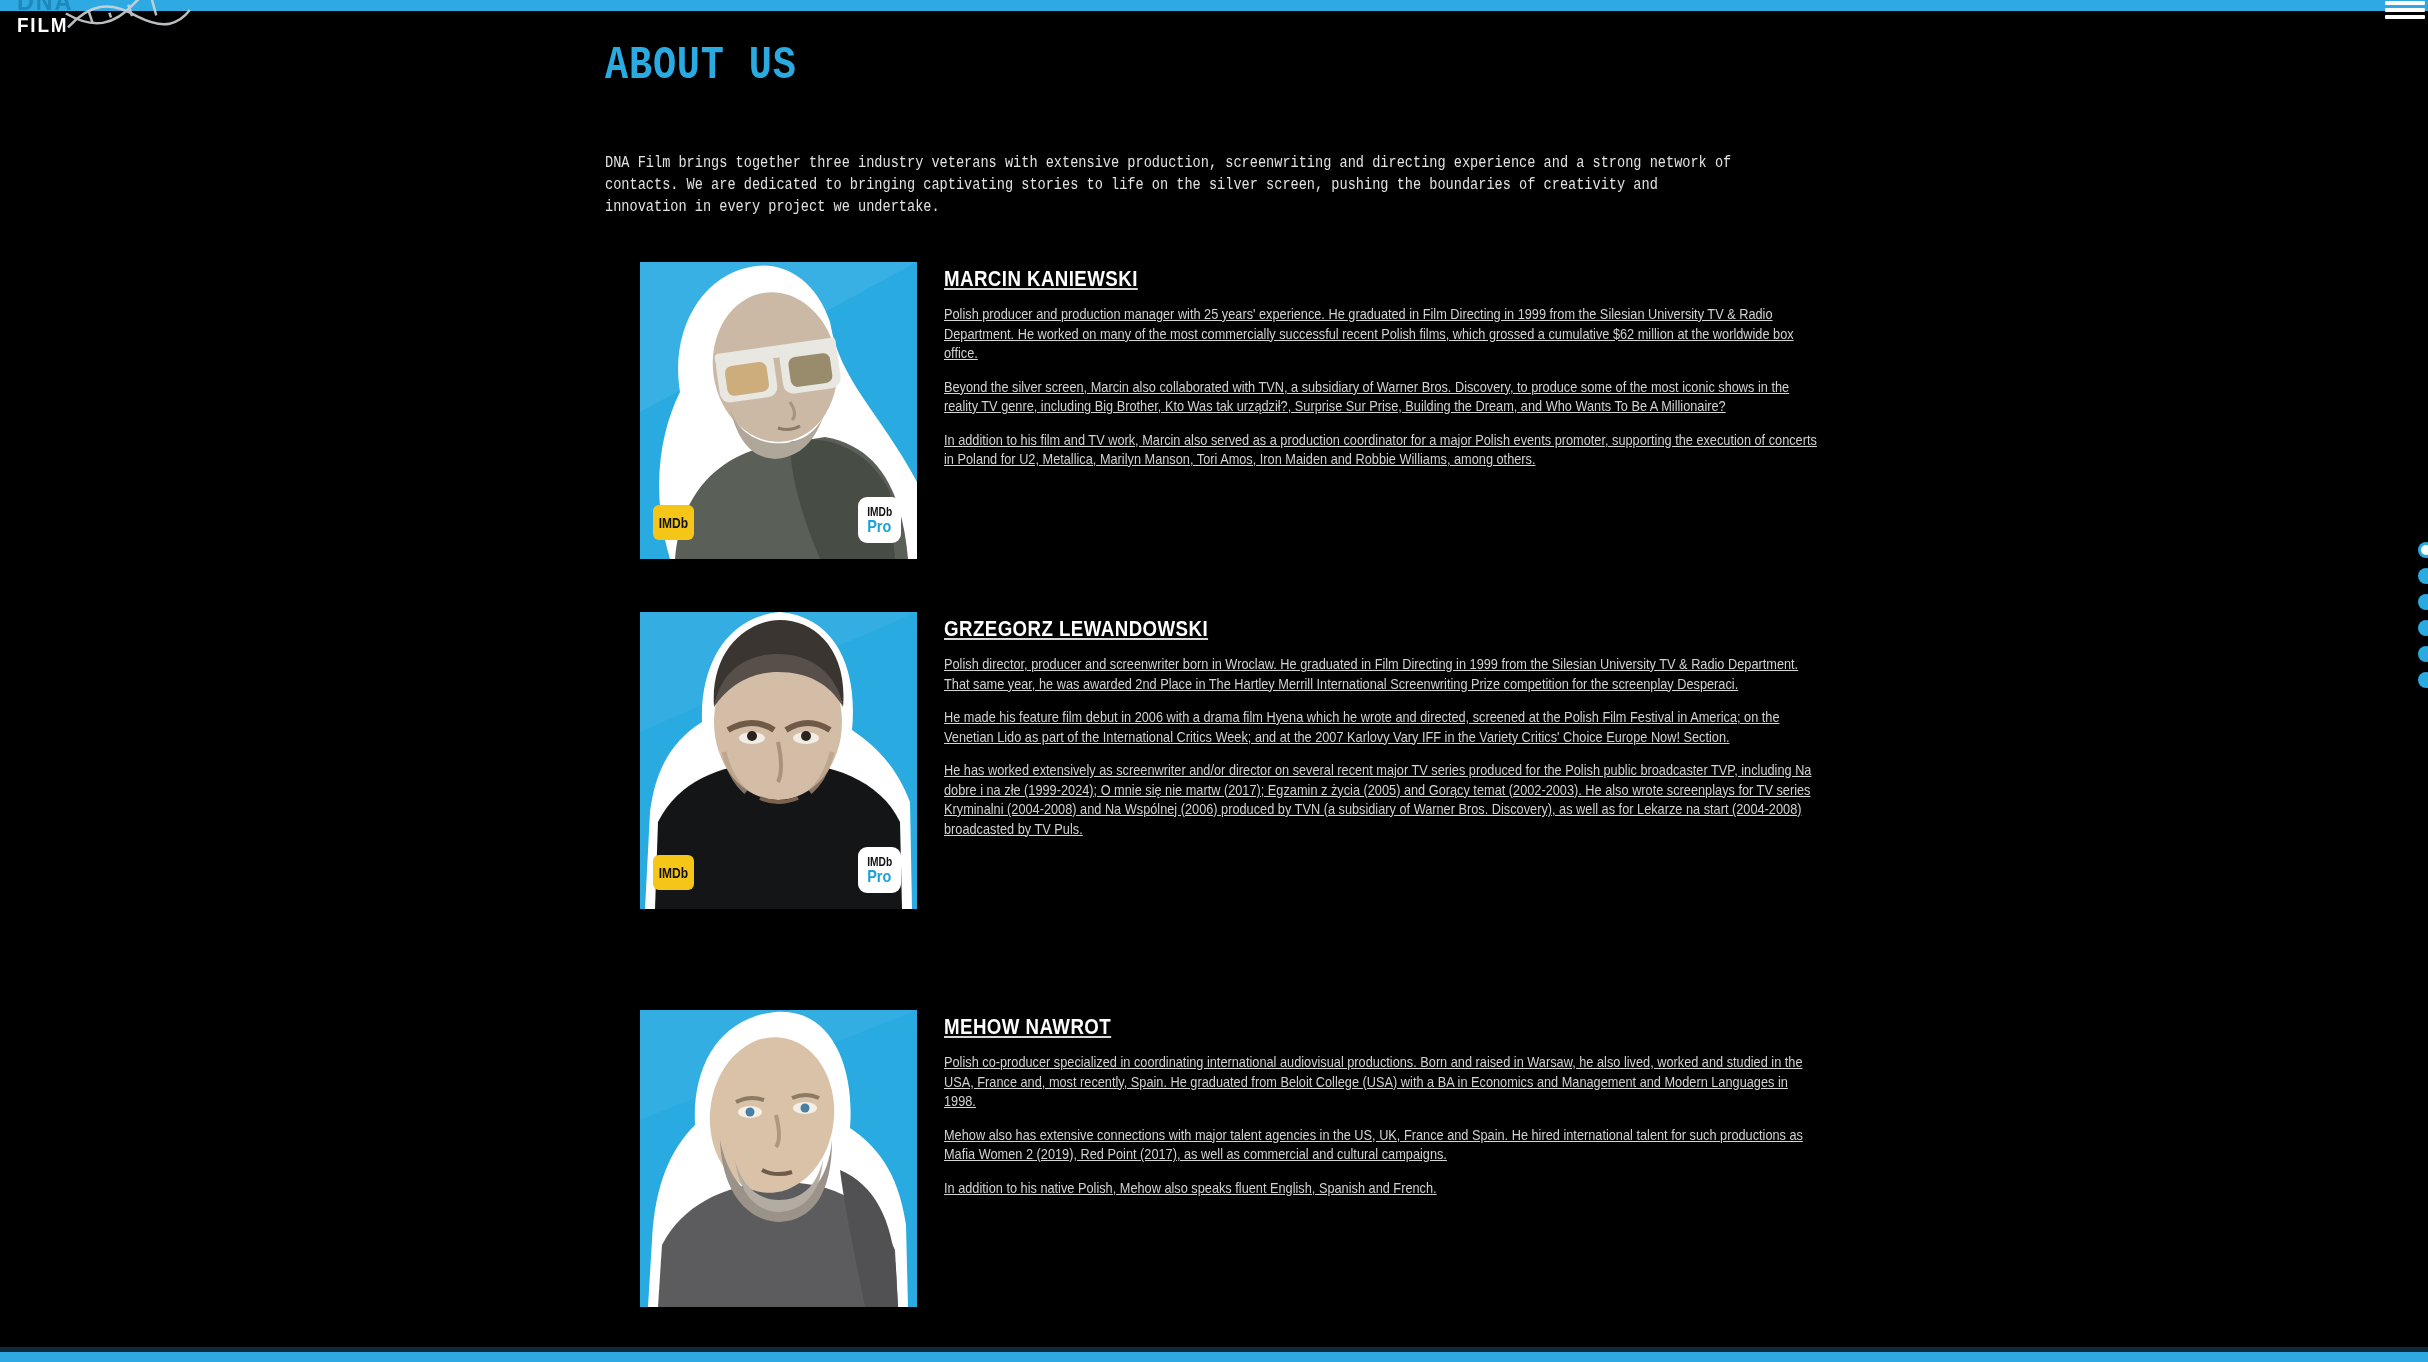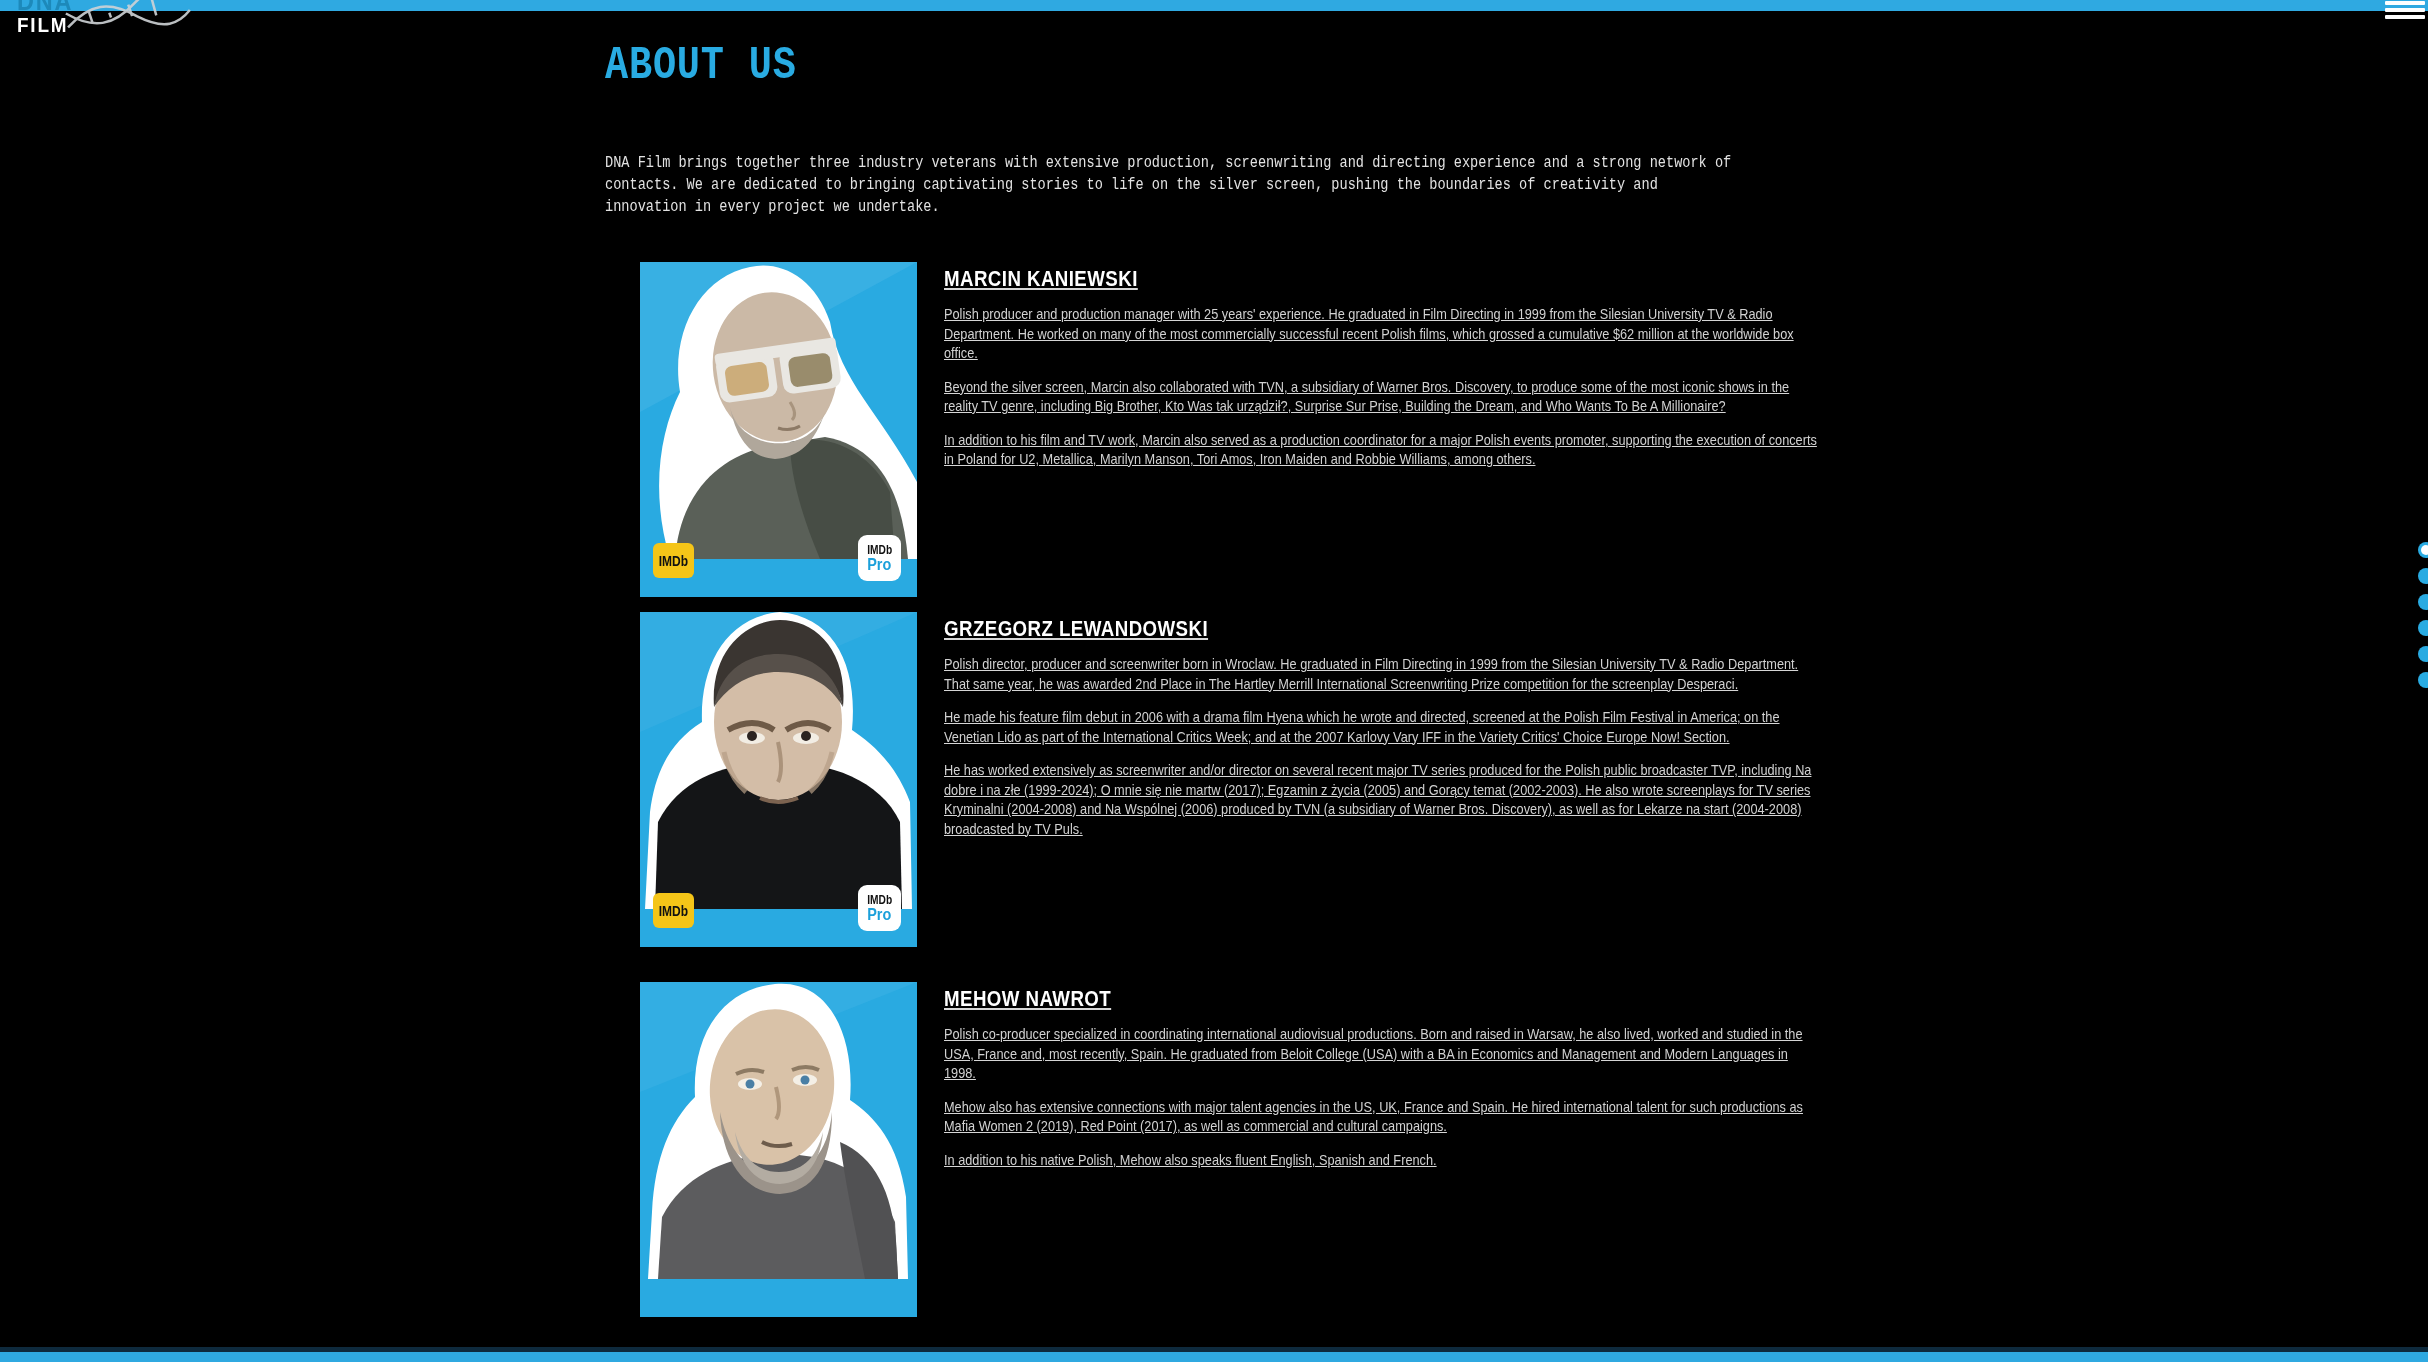--- a/index.html
+++ b/index.html
@@ -21,22 +21,22 @@
   .page-title {
     margin-top:28px; font-size:47px; font-weight:800; color:#29abe2;
     letter-spacing:1px; transform:scaleX(0.82); transform-origin:left top; white-space:nowrap;
   }
   .intro {
     margin-top:60px; width:1140px; font-size:16px; line-height:22px; color:#e2e2e2;
     transform:scaleX(0.85); transform-origin:left top; width:1341px;
   }
   
   .bio { position:absolute; left:640px; width:1190px; display:flex; gap:27px; }
-  .bio-1 { top:262px; } .bio-2 { top:612px; } .bio-3 { top:982px; }
-  .photo { position:relative; width:277px; height:335px; flex:0 0 277px; background:#29aae1; overflow:hidden; }
+  .bio-1 { top:262px; } .bio-2 { top:612px; } .bio-3 { top:1010px; }
+  .photo { position:relative; width:277px; height:297px; flex:0 0 277px; background:#29aae1; overflow:hidden; }
   .photo svg { display:block; }
   .bio-text { width:877px; padding-top:4px;text-decoration:underline; }
   .bio-name {
     font-size:22px; font-weight:800; color:#ffffff; letter-spacing:0.5px;
     transform:scaleX(0.85); transform-origin:left top; white-space:nowrap; margin-bottom:12px;
   }
   .bio-text p {
     font-size:15px; line-height:19.5px; color:#d2d2d2; margin-bottom:14px;
     transform:scaleX(0.85); transform-origin:left top; width:1032px;
   }

